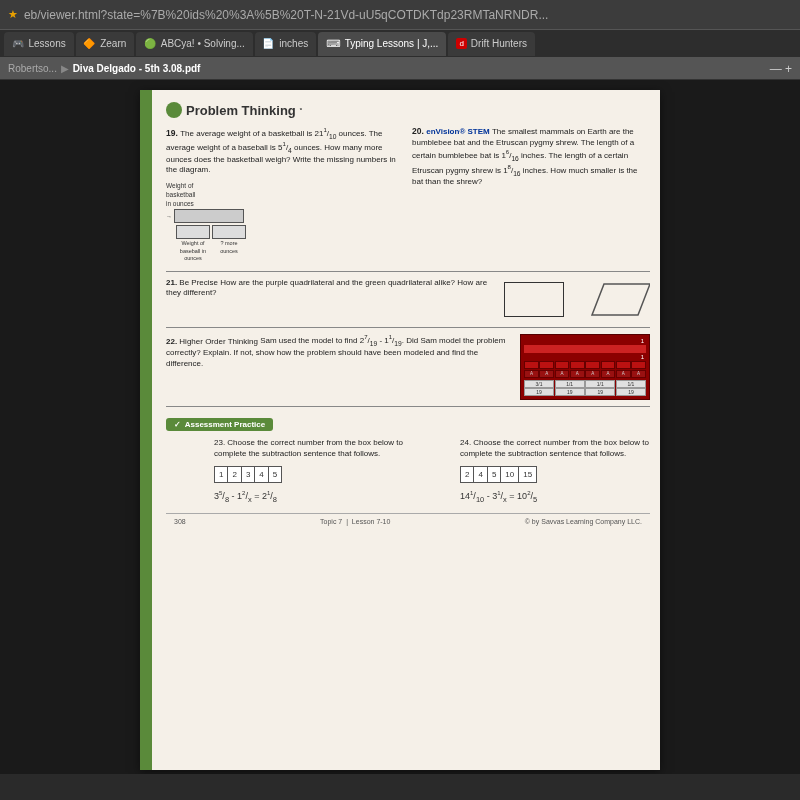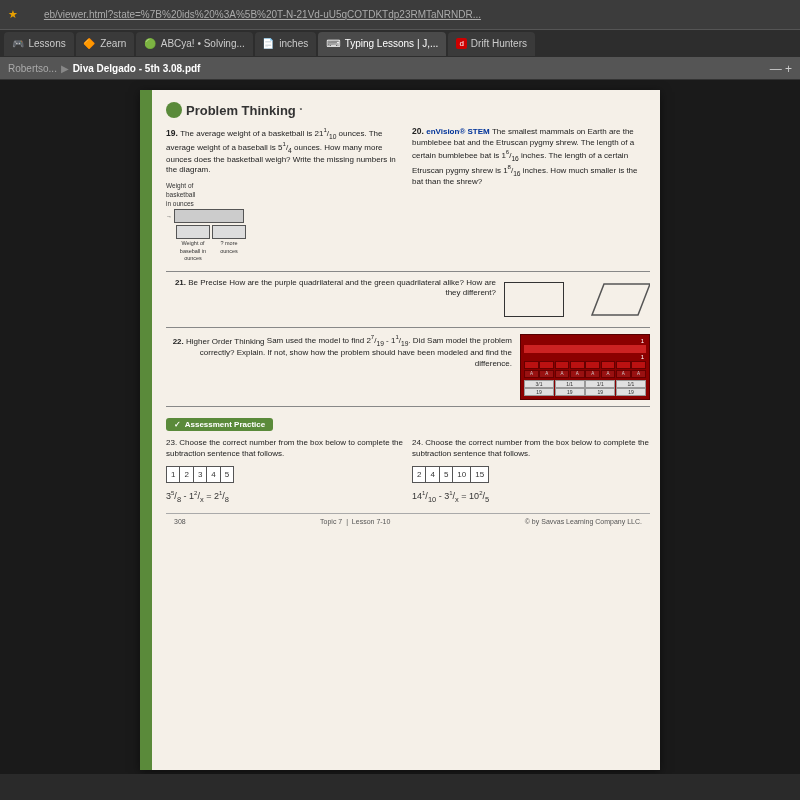--- a/index.html
+++ b/index.html
@@ -178,21 +178,20 @@
       height: 35px;
       border: 1.5px solid #333;
       background: transparent;
     }
 
     .problem-row {
       display: grid;
       grid-template-columns: 1fr auto;
       gap: 8px;
       margin-bottom: 6px;
-      text-align: right;
     }
 
     .assessment-badge {
       background: #5a8a3a;
       color: #fff;
       font-size: 8px;
       font-weight: bold;
       padding: 2px 8px;
       border-radius: 3px;
       display: inline-flex;
@@ -203,20 +202,21 @@
 
     .assessment-grid {
       display: grid;
       grid-template-columns: 1fr 1fr;
       gap: 8px;
     }
     .assess-problem {
       font-size: 8px;
       color: #222;
       line-height: 1.4;
+      margin-left: 48px;
     }
     .number-box-row {
       border: 1px solid #555;
       display: inline-flex;
       gap: 0;
       margin: 3px 0;
       background: #fff;
     }
     .number-box-cell {
       padding: 2px 4px;
@@ -247,21 +247,21 @@
 
     sup {
       font-size: 6px;
     }
   </style>
 </head>
 <body>
 
 <div class="browser-top">
   <span style="color:#e8a000;font-size:11px;">★</span>
-  <span style="font-size:10px;color:#aaa;margin-left:20px;text-decoration:underline;">eb/viewer.html?state=%7B%20ids%20%3A%5B%20T-N-21Vd-uU5qCOTDKTdp23RMTaNRNDR...</span>
+  <span style="font-size:12px;color:#aaa;margin-left:0;">eb/viewer.html?state=%7B%20ids%20%3A%5B%20T-N-21Vd-uU5qCOTDKTdp23RMTaNRNDR...</span>
 </div>
 
 <div class="tab-bar">
   <div class="tab">
     <span>🎮</span>
     <span>Lessons</span>
   </div>
   <div class="tab">
     <span>🔶</span>
     <span>Zearn</span>

